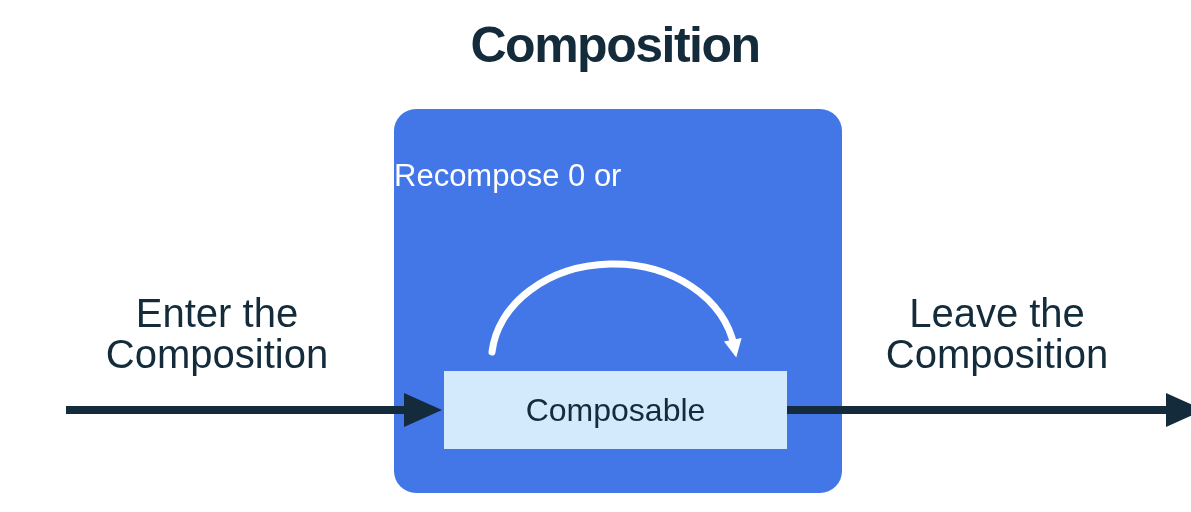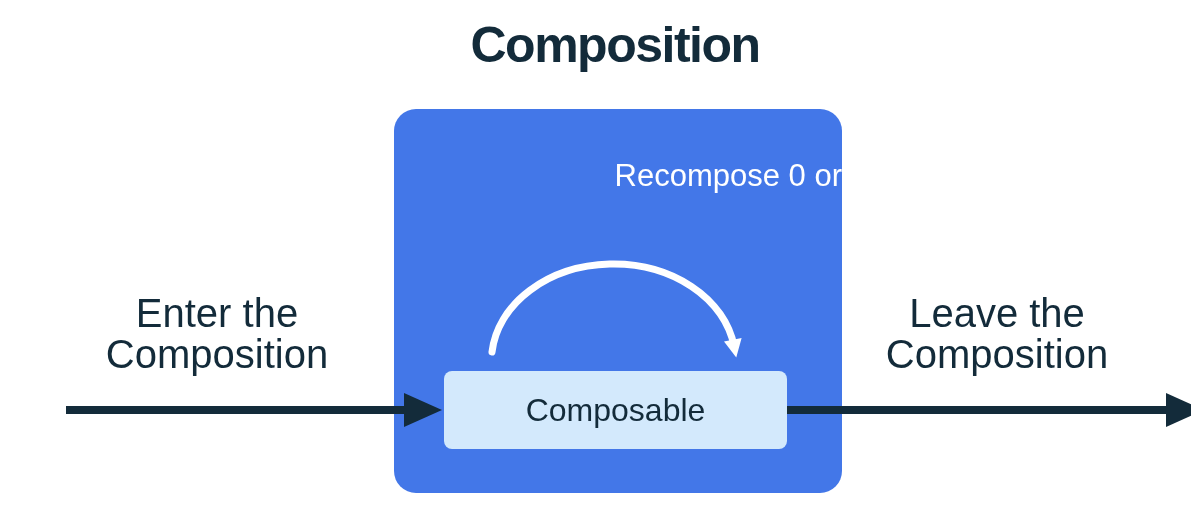--- a/index.html
+++ b/index.html
@@ -37,28 +37,28 @@
   }
   .side-label.enter{left:28px;}
   .side-label.leave{left:808px;}
   .blue-box{
     position:absolute;left:355px;top:109px;width:448px;height:384px;
     background:var(--box-blue);
     border-radius:22px;
   }
   .recompose-label{
     position:absolute;left:0;top:46px;width:100%;
-    text-align:right;
+    text-align:left;
     font-size:31px;line-height:41px;
     color:var(--white);
   }
   .composable-box{
     position:absolute;left:50px;top:262px;width:343px;height:78px;
     background:var(--composable-fill);
-    border-radius:8px;
+    border-radius:0;
     display:flex;align-items:center;justify-content:center;
   }
   .composable-text{
     font-size:32px;color:var(--dark-navy);
   }
   .overlay{
     position:absolute;left:0;top:0;width:1191px;height:512px;
     pointer-events:none;
   }
   .flow-line{stroke:var(--dark-navy);stroke-width:8;}

